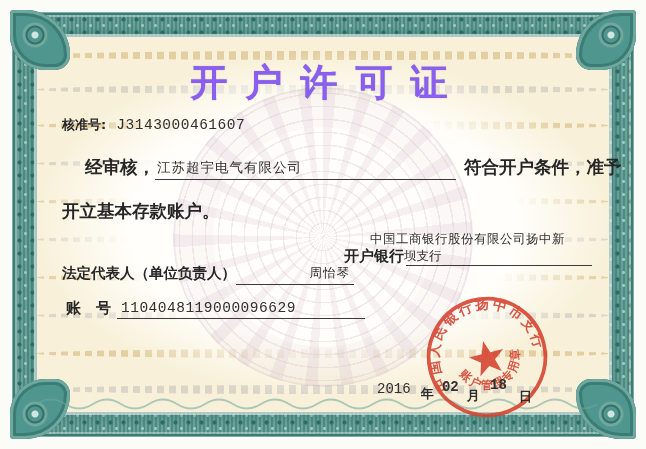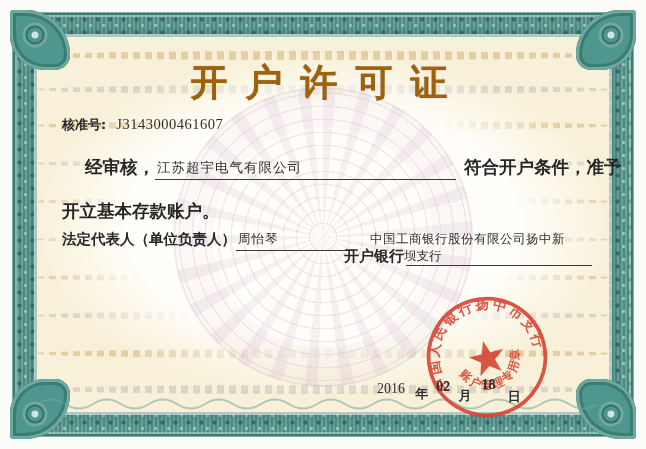--- a/index.html
+++ b/index.html
@@ -41,24 +41,24 @@
         transform:translate(-50%,-46%);border-radius:50%;opacity:.5;
         background:
           repeating-radial-gradient(circle, rgba(187,152,178,.38) 0 1.5px, rgba(0,0,0,0) 1.5px 13px),
           repeating-conic-gradient(rgba(187,152,178,.28) 0deg 5deg, rgba(0,0,0,0) 5deg 14deg);
         box-shadow:inset 0 0 0 2px rgba(187,152,178,.35), inset 0 0 0 40px rgba(187,152,178,.12);}
   .wave{position:absolute;left:0;bottom:2px;z-index:2;opacity:.55;}
   
   .content{position:absolute;inset:0;z-index:6;color:#2d2d2d;}
   .abs{position:absolute;white-space:nowrap;}
   .title{left:0;right:8px;top:58px;text-align:center;font-size:37px;font-weight:700;
-         letter-spacing:18px;padding-left:18px;color:#a16207;
+         letter-spacing:18px;padding-left:18px;color:#8b5cf6;
          font-family:"DejaVu Serif","Liberation Serif",serif;text-shadow:0 0 1px rgba(40,40,40,.6);}
   .lbl{font-weight:700;color:#262626;}
-  .ser{font-family:Liberation Serif, serif;color:#30302e;}
+  .ser{font-family:Liberation Mono, monospace;color:#30302e;}
   .u{display:inline-block;border-bottom:1.5px solid #3a3a3a;}
   .red{color:#c43425;font-weight:700;letter-spacing:1px;}
   
   .seal{position:absolute;left:421px;top:291px;width:132px;height:132px;z-index:5;
         transform:rotate(-14deg);opacity:.88;}
   .dchar{position:relative;font-weight:700;}
 </style>
 </head>
 <body>
 
@@ -111,30 +111,33 @@
       <span class="lbl">核准号:</span>
       <span class="ser" style="font-size:14.5px;margin-left:6px;letter-spacing:.5px;">J3143000461607</span>
     </div>
 
     <div class="abs lbl" style="left:62px;top:199px;font-size:17.5px;">开立基本存款账户。</div>
 
     <div class="abs" style="left:85px;top:155px;font-size:17.5px;">
       <span class="lbl">经审核，</span><span class="u ser" style="min-width:295px;font-size:13.5px;vertical-align:1px;padding:0 4px 2px 2px;letter-spacing:1px;">江苏超宇电气有限公司</span><span class="lbl" style="margin-left:8px;">符合开户条件，准予</span>
     </div>
 
-    <div class="abs" style="left:62px;top:230px;font-size:14.5px;">
+    <div class="abs" style="left:62px;top:264px;font-size:14.5px;text-align:right;">
       <span class="lbl">法定代表人（单位负责人）</span><span class="u ser" style="min-width:112px;font-size:12.5px;vertical-align:1px;padding:0 4px 2px 2px;letter-spacing:1px;">周怡琴</span>
     </div>
 
     <div class="abs ser" style="left:370px;top:231px;font-size:12.5px;letter-spacing:.5px;">中国工商银行股份有限公司扬中新</div>
     <div class="abs" style="left:344px;top:247px;font-size:15px;">
       <span class="lbl">开户银行</span><span class="ser" style="font-size:12.5px;vertical-align:1px;">坝支行</span>
     </div>
     <div class="abs" style="left:406px;top:265px;width:186px;border-bottom:1.5px solid #3a3a3a;"></div>
 
+    <div class="abs" style="left:66px;top:299px;font-size:15px;">
+      <span class="lbl">账　号</span><span class="u ser" style="min-width:240px;font-size:14.5px;vertical-align:1px;padding:0 4px 2px 4px;letter-spacing:.5px;margin-left:6px;">1104048119000096629</span>
+    </div>
 
     <div class="abs" style="left:377px;top:356px;font-size:13px;margin-top:24px;">
       <span class="ser" style="font-size:14px;">2016</span>
       <span class="dchar" style="top:5px;margin-left:6px;">年</span>
       <span class="ser dchar" style="font-size:14px;top:-2px;margin-left:4px;">02</span>
       <span class="dchar" style="top:7px;margin-left:4px;">月</span>
       <span class="ser dchar" style="font-size:14px;top:-4px;margin-left:6px;">18</span>
       <span class="dchar" style="top:8px;margin-left:8px;">日</span>
     </div>
 

